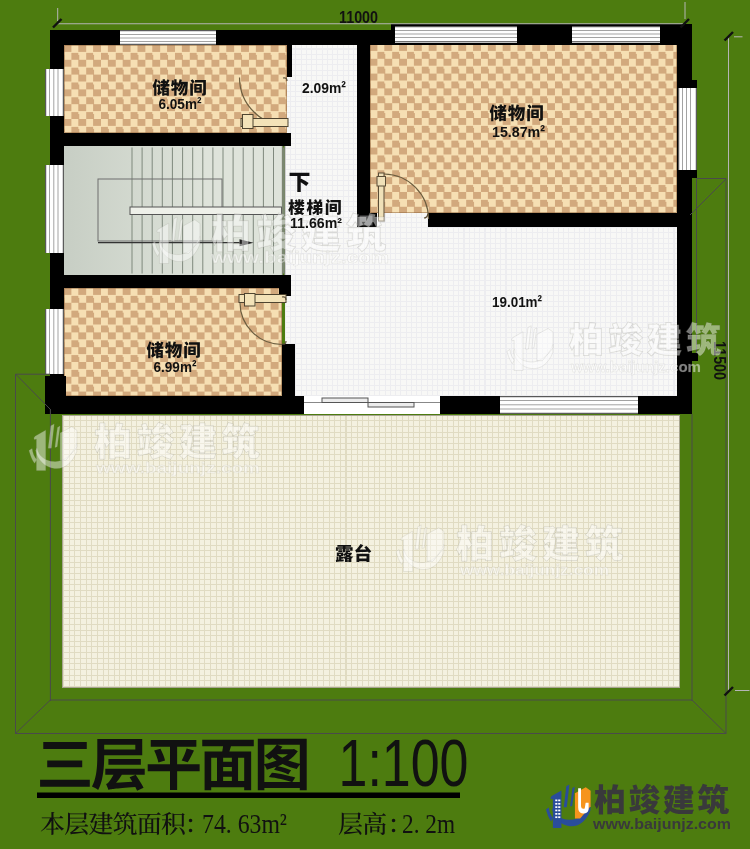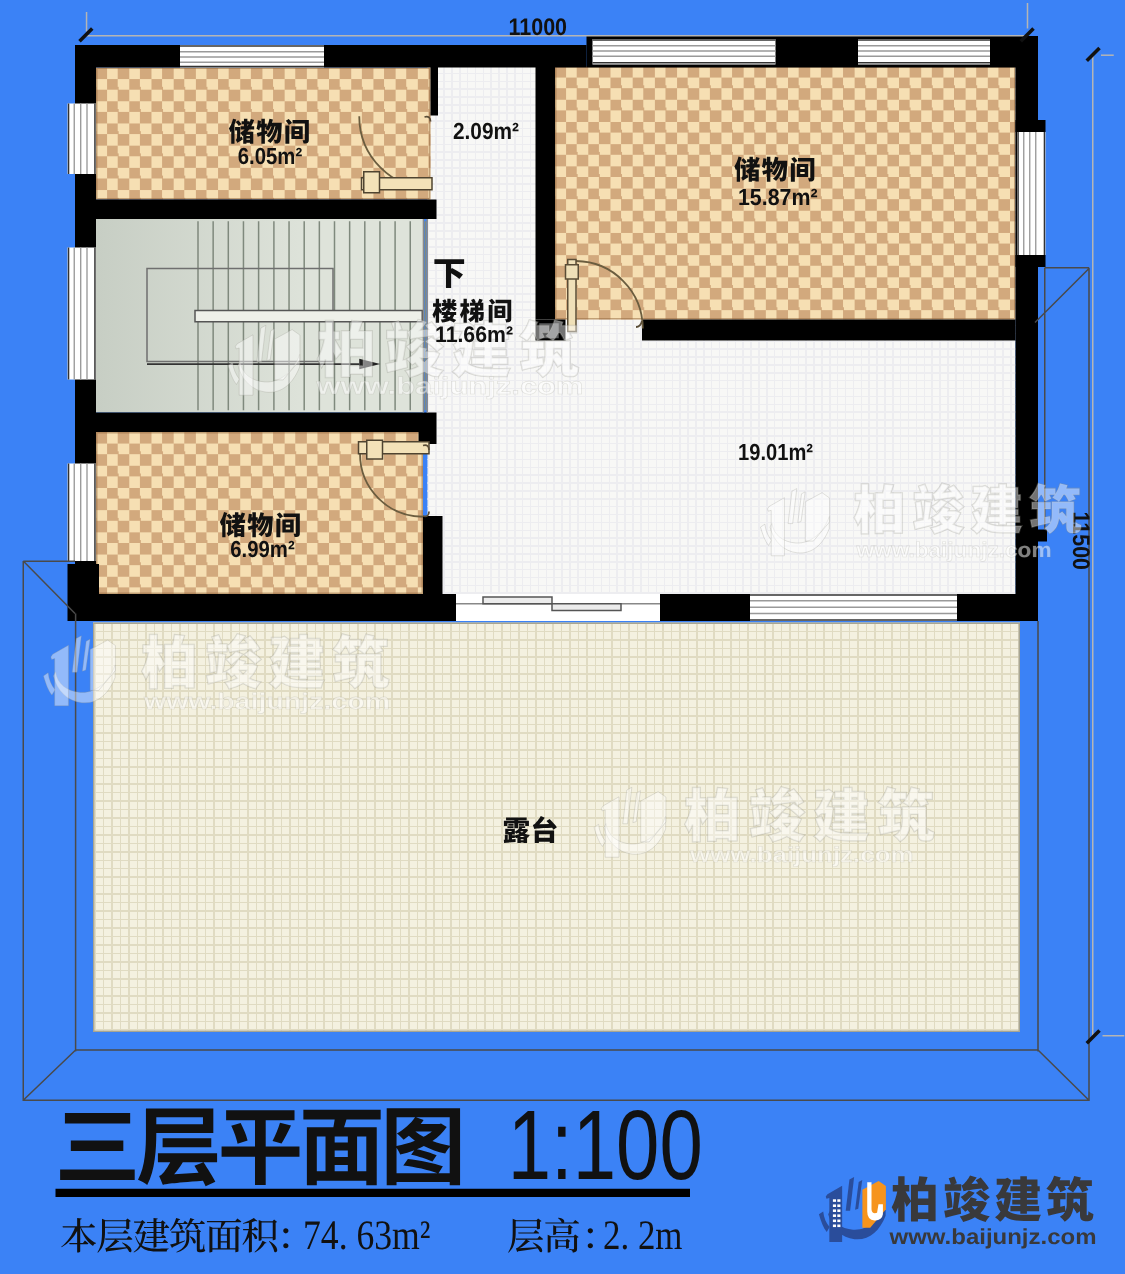--- a/index.html
+++ b/index.html
@@ -1,14 +1,14 @@
 <!DOCTYPE html>
 <html><head><meta charset="utf-8"><style>
 html,body{margin:0;padding:0;background:#fff;}
-#page{position:relative;width:750px;height:849px;overflow:hidden;background:#3b82f6;font-family:"Liberation Sans",sans-serif;}
+#page{position:relative;width:750px;height:849px;overflow:hidden;background:#4d7c0f;font-family:"Liberation Sans",sans-serif;}
 .abs{position:absolute;}
 .tile{background-color:#f8f8f6;background-image:repeating-linear-gradient(0deg,#ededf0 0 1px,transparent 1px 5.25px),repeating-linear-gradient(90deg,#ededf0 0 1px,transparent 1px 5.25px);}
 .terr{background-color:#f4f1e0;background-image:repeating-linear-gradient(0deg,#e0dbc2 0 1px,transparent 1px 5.65px),repeating-linear-gradient(90deg,#e0dbc2 0 1px,transparent 1px 5.65px);border:1px solid #a8a591;}
 .chk{background:repeating-conic-gradient(#d2a97d 0% 25%,#f6dfb3 0% 50%);background-size:14.8px 14.8px;background-position:7.4px 0;box-shadow:inset 0 0 0 1px rgba(150,108,66,.55);}
 .stair{background:linear-gradient(90deg,#c7cec4,#dee3da 65%);}
 .wall{background:#000;}
 .win{background:#fff;}
 </style></head><body>
 <div id="page">
 

